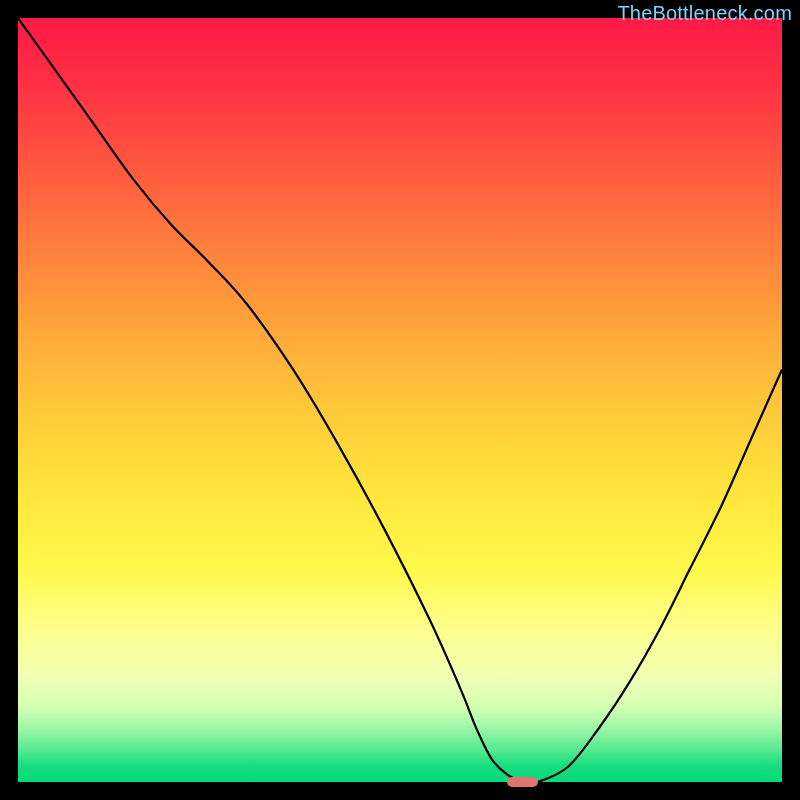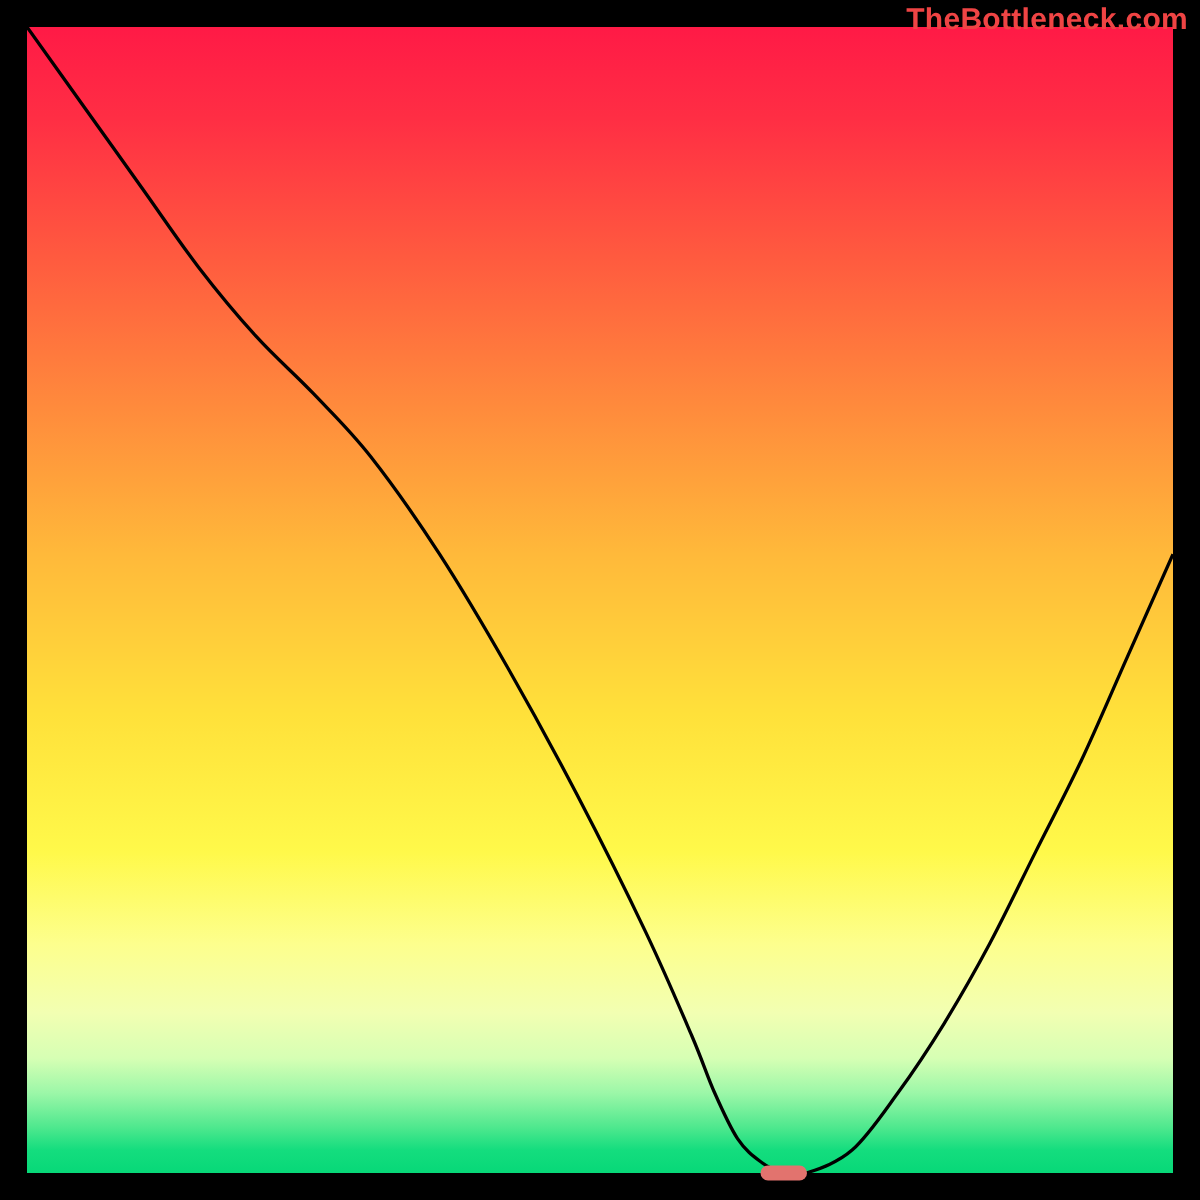--- a/index.html
+++ b/index.html
@@ -37,23 +37,23 @@
       #9cf7a8 93%,
       #4fe88e 96%,
       #14dd7e 98%,
       #07d878 100%
     );
   }
   .watermark {
     position: absolute;
     top: 2px;
     right: 8px;
-    color: #ef4444;
+    color: #7dd3fc;
     font-size: 20px;
-    font-weight: 700;
+    font-weight: 400;
     letter-spacing: 0.2px;
     user-select: none;
   }
   svg.curve {
     position: absolute;
     left: 0;
     top: 0;
     width: 764px;
     height: 764px;
     pointer-events: none;

